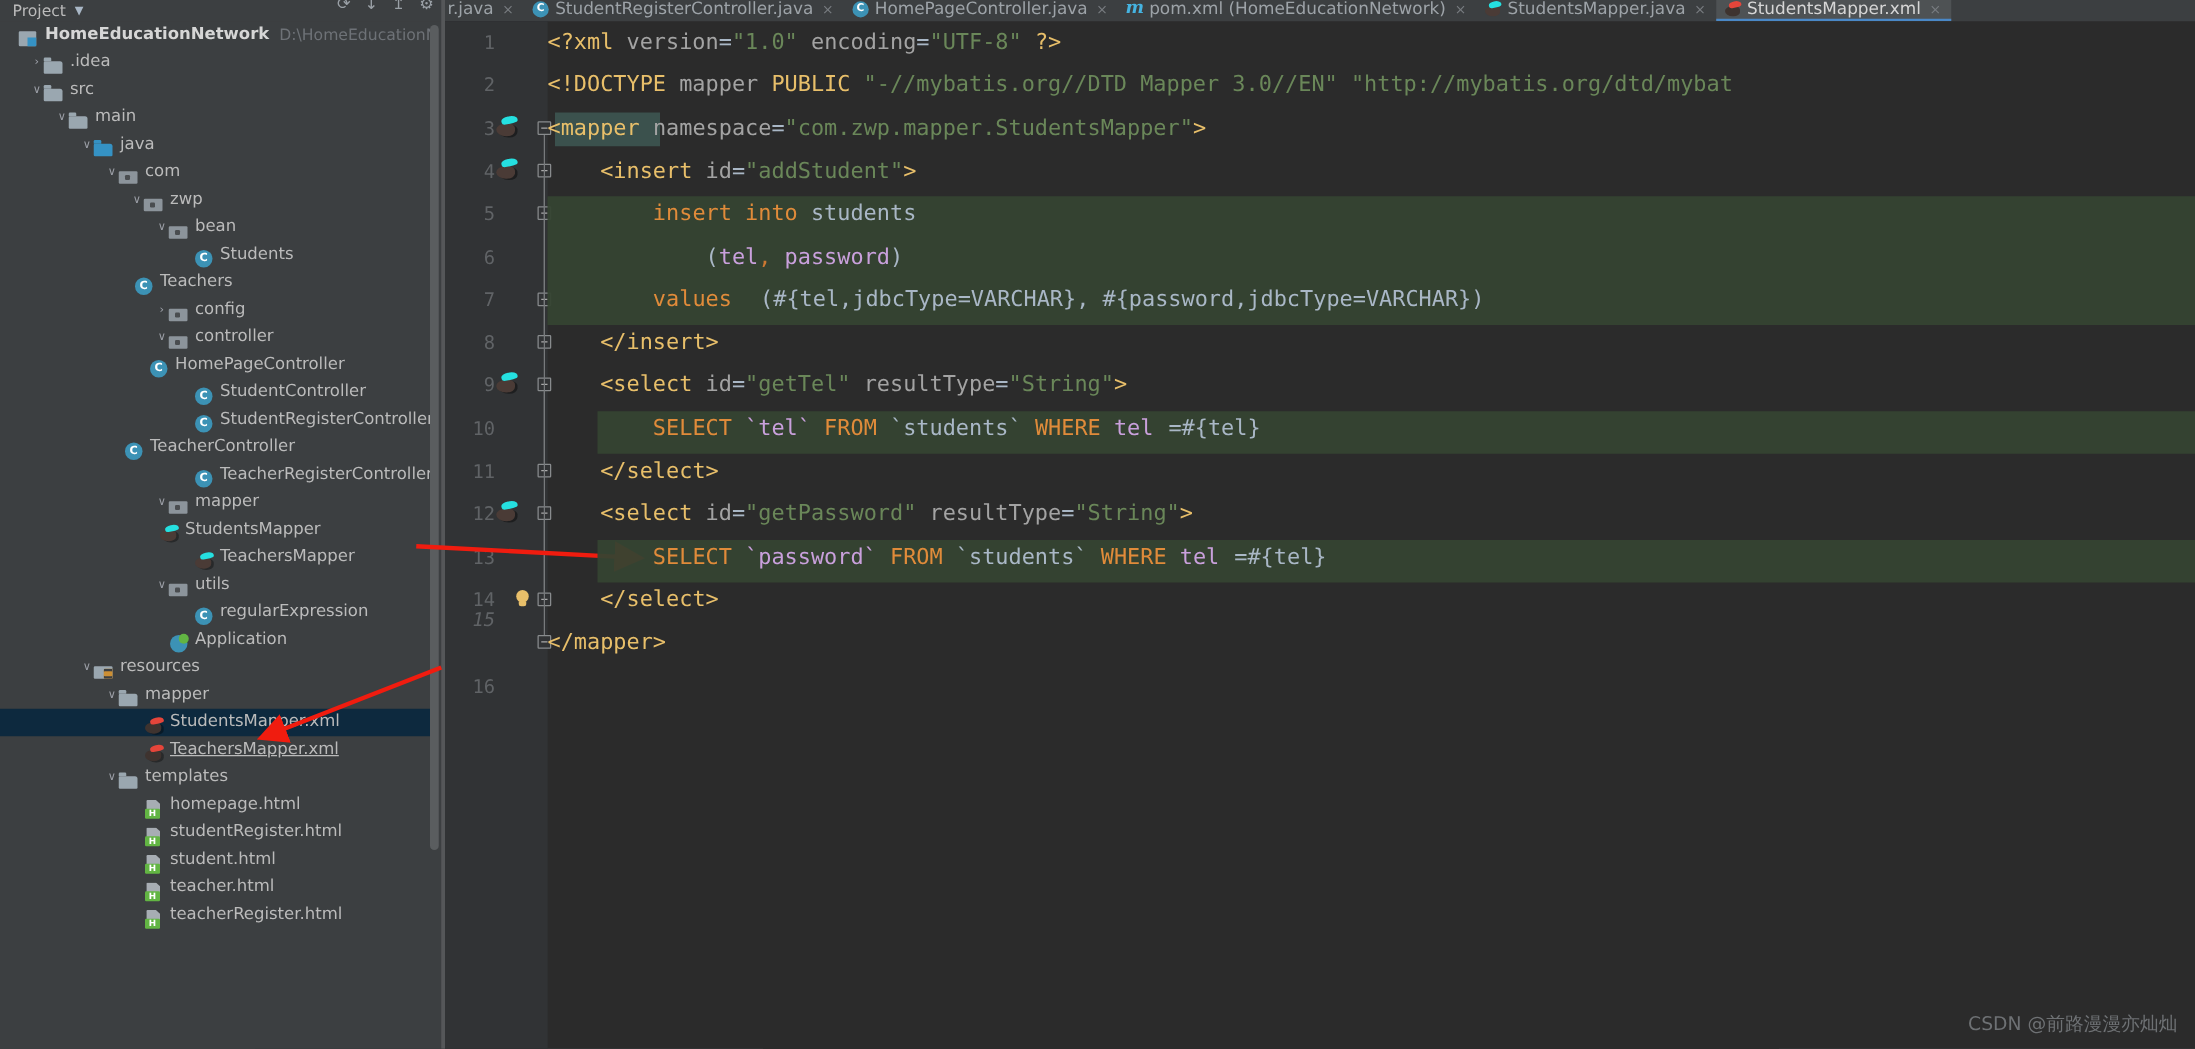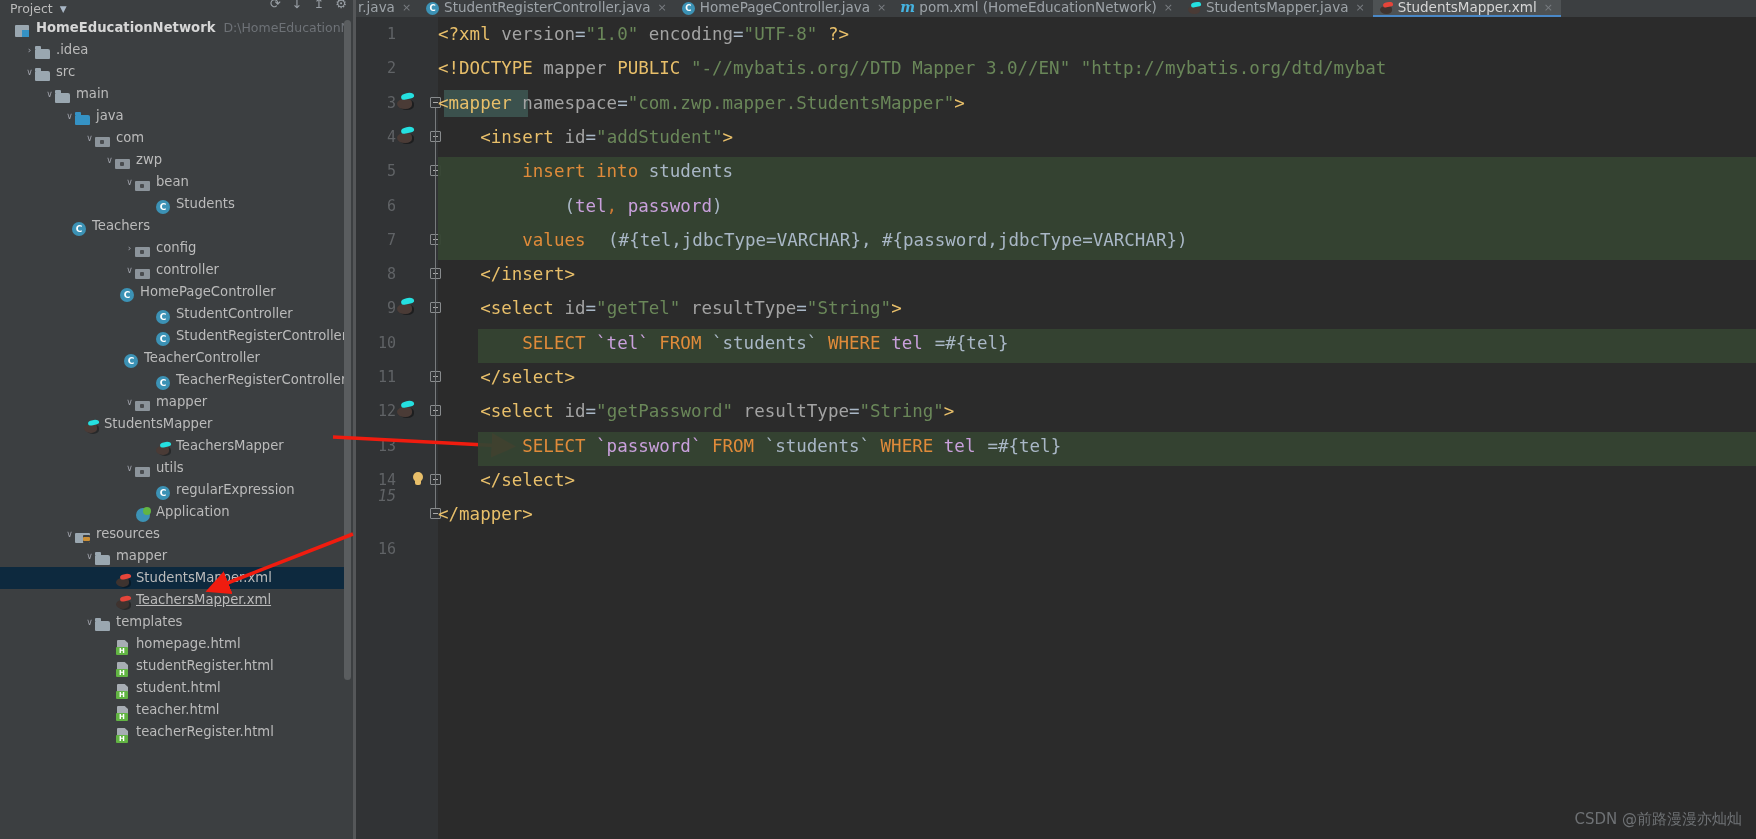--- a/index.html
+++ b/index.html
@@ -334,21 +334,21 @@
         <div class="row" style="padding-left: 124px;">
           <span class="arrow">∨</span>
           <span class="ico ic-pkg"></span>
           <span class="lbl">bean</span>
         </div>
         <div class="row" style="padding-left: 144px;">
           <span class="arrow"></span>
           <span class="ico ic-class"></span>
           <span class="lbl">Students</span>
         </div>
-        <div class="row" style="padding-left: 60px;">
+        <div class="row" style="padding-left: 96px;">
           <span class="arrow"></span>
           <span class="ico ic-class"></span>
           <span class="lbl">Teachers</span>
         </div>
         <div class="row" style="padding-left: 124px;">
           <span class="arrow">›</span>
           <span class="ico ic-pkg"></span>
           <span class="lbl">config</span>
         </div>
         <div class="row" style="padding-left: 124px;">
@@ -364,36 +364,36 @@
         <div class="row" style="padding-left: 144px;">
           <span class="arrow"></span>
           <span class="ico ic-class"></span>
           <span class="lbl">StudentController</span>
         </div>
         <div class="row" style="padding-left: 144px;">
           <span class="arrow"></span>
           <span class="ico ic-class"></span>
           <span class="lbl">StudentRegisterController</span>
         </div>
-        <div class="row" style="padding-left: 112px;">
+        <div class="row" style="padding-left: 88px;">
           <span class="arrow"></span>
           <span class="ico ic-class"></span>
           <span class="lbl">TeacherController</span>
         </div>
         <div class="row" style="padding-left: 144px;">
           <span class="arrow"></span>
           <span class="ico ic-class"></span>
           <span class="lbl">TeacherRegisterController</span>
         </div>
         <div class="row" style="padding-left: 124px;">
           <span class="arrow">∨</span>
           <span class="ico ic-pkg"></span>
           <span class="lbl">mapper</span>
         </div>
-        <div class="row" style="padding-left: 72px;">
+        <div class="row" style="padding-left: 116px;">
           <span class="arrow"></span>
           <span class="ico ic-bird"></span>
           <span class="lbl">StudentsMapper</span>
         </div>
         <div class="row" style="padding-left: 144px;">
           <span class="arrow"></span>
           <span class="ico ic-bird"></span>
           <span class="lbl">TeachersMapper</span>
         </div>
         <div class="row" style="padding-left: 124px;">

